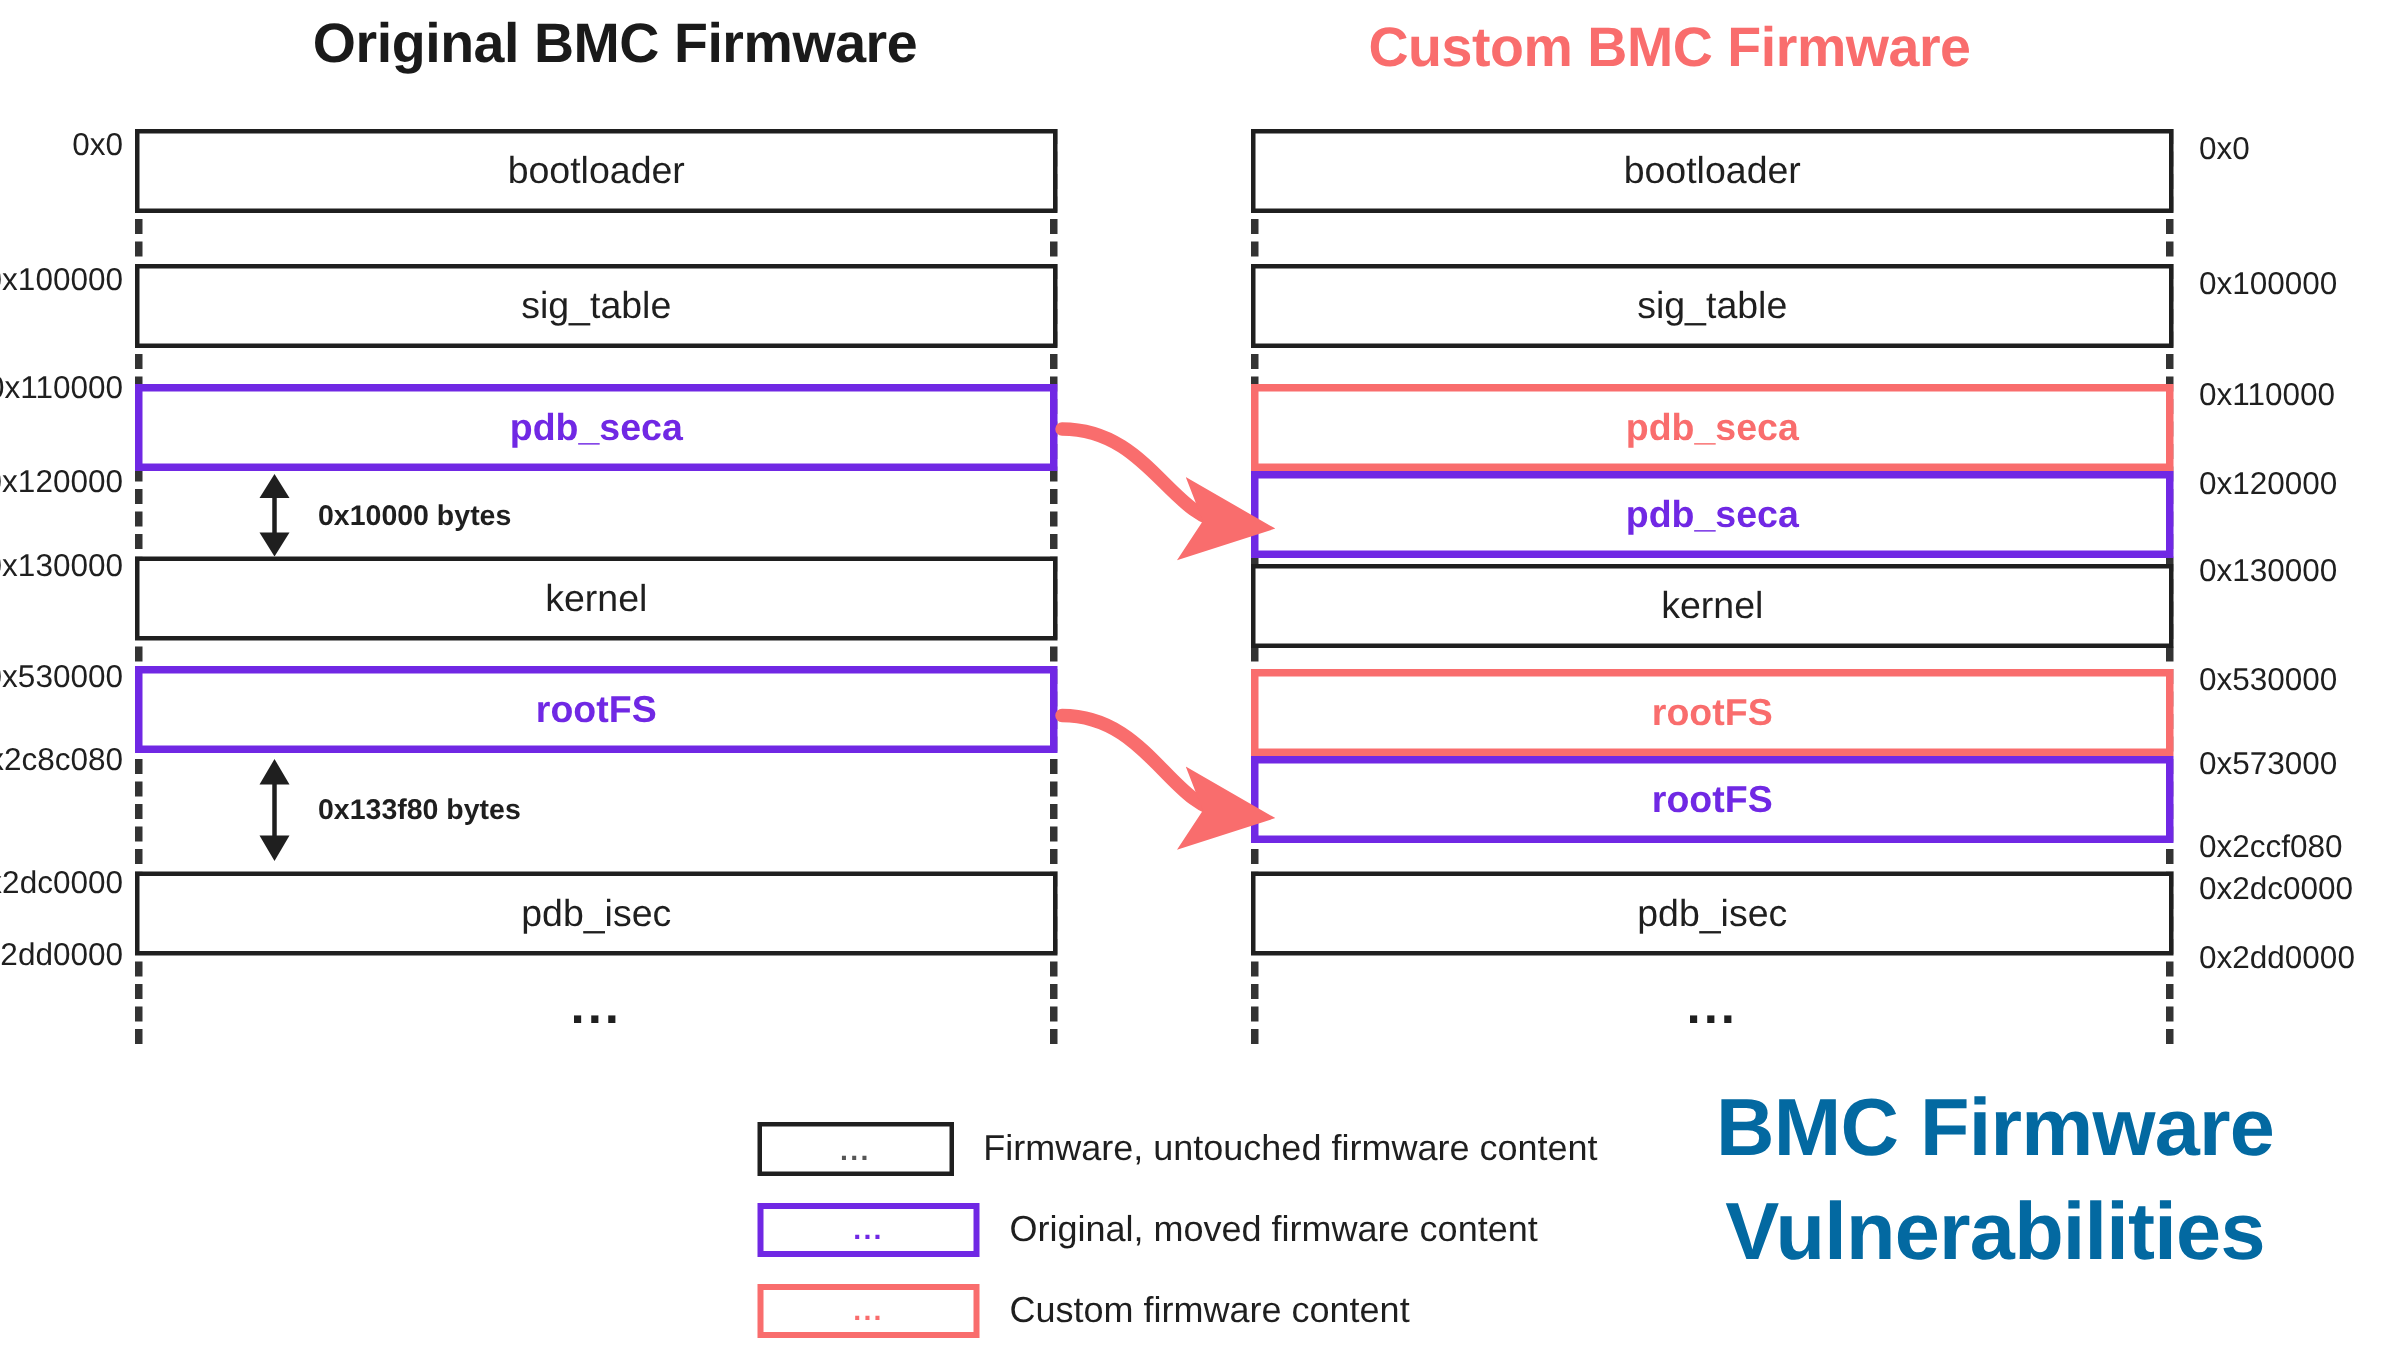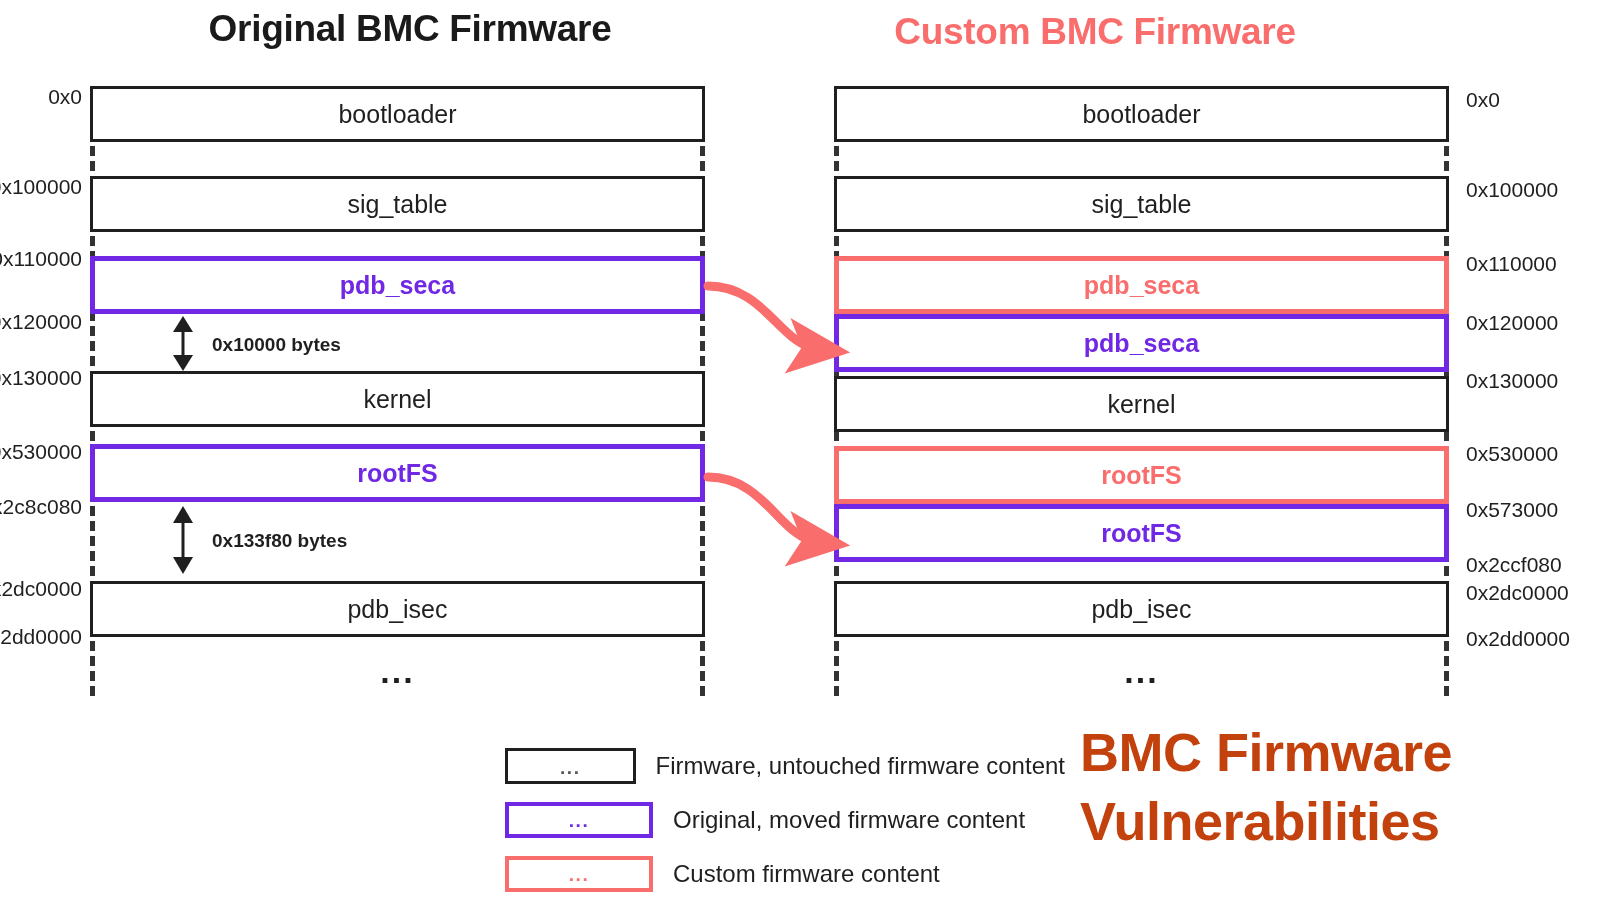--- a/index.html
+++ b/index.html
@@ -20,21 +20,21 @@
   
   .col-title {
     position: absolute;
     font-weight: bold;
     font-size: 37px;
     letter-spacing: -0.3px;
     white-space: nowrap;
     text-align: center;
   }
   #title-original { left: 100px; top: 8px; width: 620px; color: #1a1a1a; }
-  #title-custom   { left: 790px; top: 11px; width: 610px; color: #f96d6d; }
+  #title-custom   { left: 808px; top: 11px; width: 610px; color: #f96d6d; }
 
   
   .column { position: absolute; }
   #col-left  { left: 90px;  top: 86px; width: 615px; height: 610px; }
   #col-right { left: 834px; top: 86px; width: 615px; height: 610px; }
 
   
   .rail {
     position: absolute; top: 0; width: 0;
     border-left: 5px dashed #333333;
@@ -114,21 +114,21 @@
   .legend-swatch.custom    { border: 4px solid #f96d6d; color: #f96d6d; }
   .legend-label {
     margin-left: 20px;
     font-size: 24px; color: #1f1f1f; white-space: nowrap;
   }
 
   
   #headline {
     position: absolute; left: 1080px; top: 718px; width: 500px;
     font-size: 54px; font-weight: bold; line-height: 1.28;
-    color: #c2410c; letter-spacing: -0.5px;
+    color: #0369a1; letter-spacing: -0.5px; text-align: center;
   }
   #headline div { white-space: nowrap; }
 </style>
 </head>
 <body>
 
 <div id="stage">
 
   <div class="col-title" id="title-original">Original BMC Firmware</div>
   <div class="col-title" id="title-custom">Custom BMC Firmware</div>

